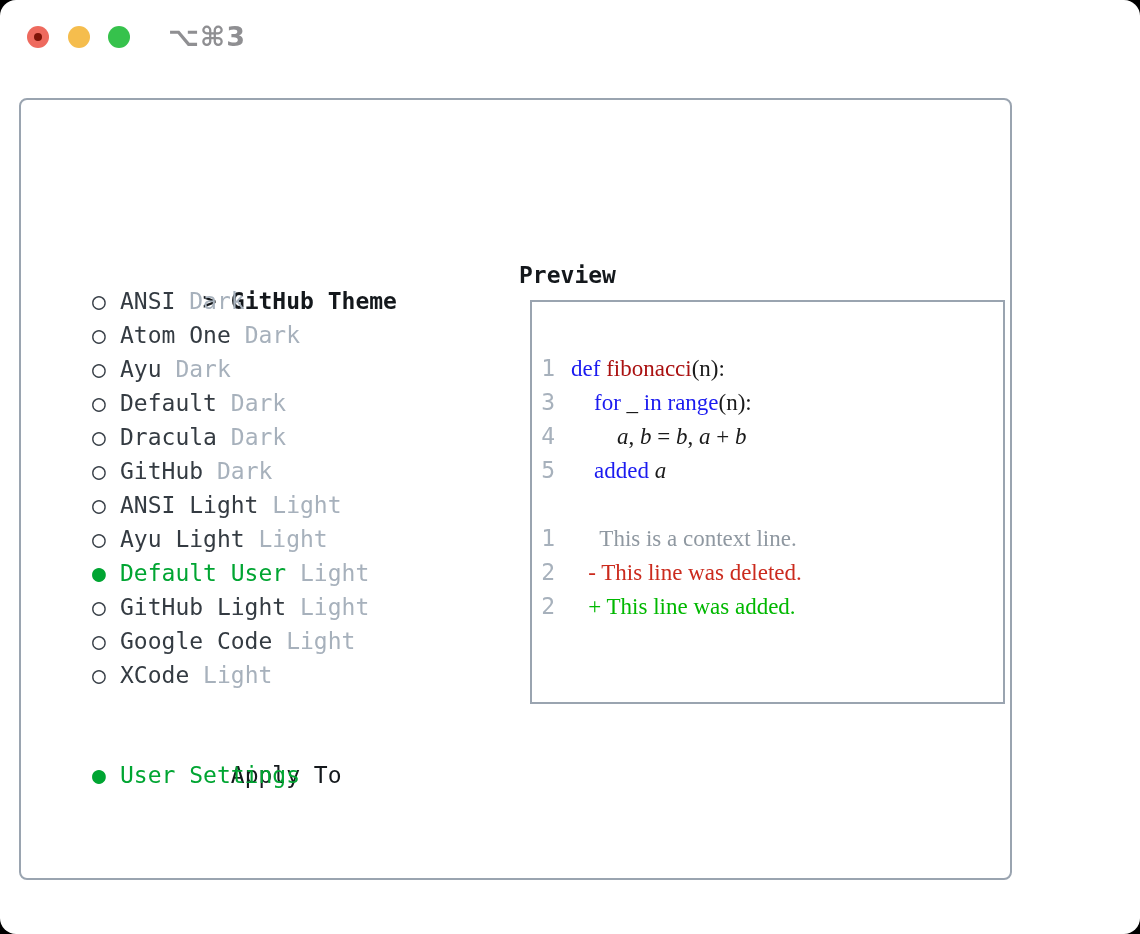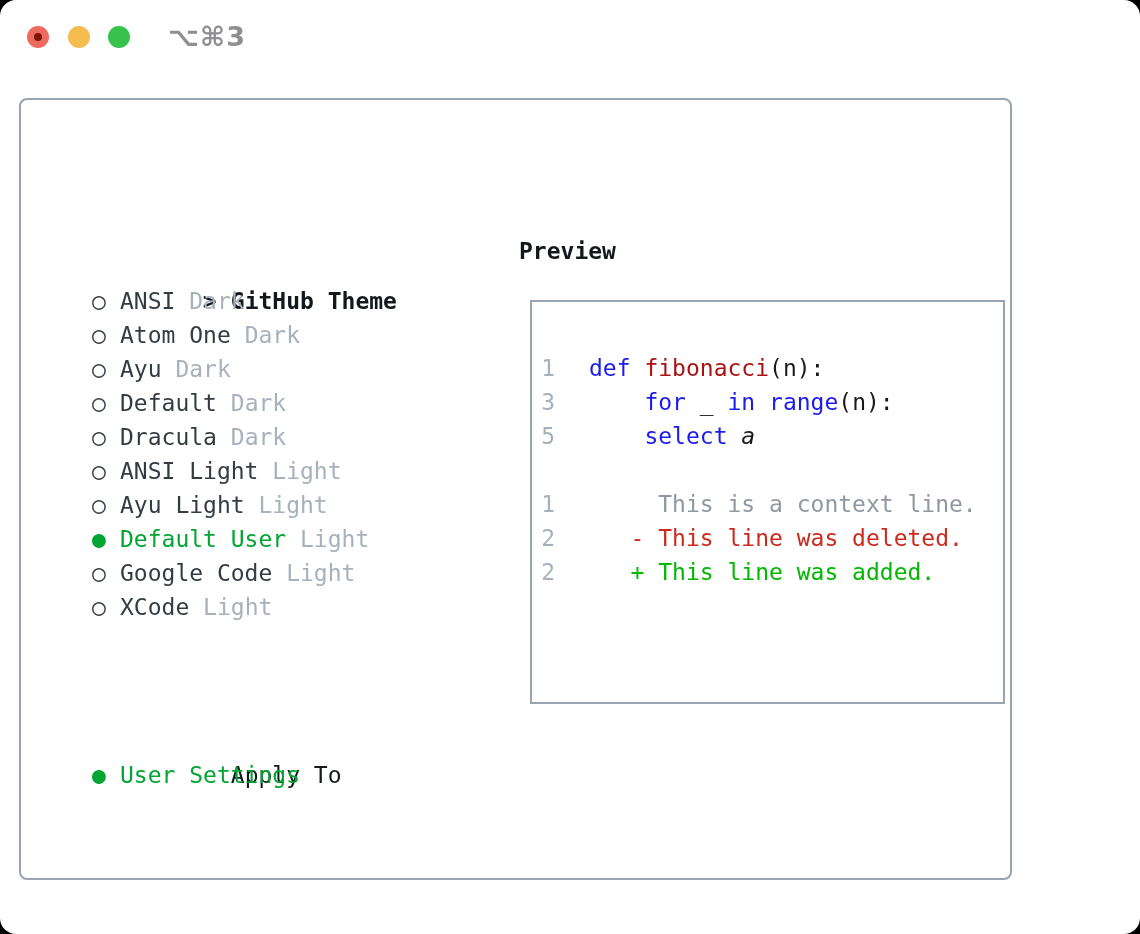--- a/index.html
+++ b/index.html
@@ -53,31 +53,31 @@
   .tvariant{color:var(--muted);}
   .sel .pfx,.sel .tname{color:var(--green);}
   .apply-block{position:absolute;left:38px;top:624px;font-size:23px;line-height:34px;}
   .apply-label{color:var(--near-black);}
   .hint{
     position:absolute;left:38px;top:760px;font-size:23px;line-height:34px;
     color:var(--muted);white-space:pre;
   }
   
   .preview-label{
-    position:absolute;left:498px;top:134px;height:34px;line-height:34px;
+    position:absolute;left:498px;top:158px;height:34px;line-height:34px;
     font-size:23px;font-weight:bold;color:var(--near-black);
   }
   .preview-box{
     position:absolute;left:509px;top:200px;width:471px;height:400px;
     border:2px solid var(--border);background:#fff;overflow:hidden;
   }
   .preview-content{padding:15px 0 0 9px;font-size:23px;line-height:34px;}
   .pline{height:34px;white-space:pre;}
   .ln{display:inline-block;width:14px;text-align:right;color:var(--muted);}
-  .codeseg{margin-left:34px;}
+  .codeseg{margin-left:16px;font-family:Liberation Serif, serif;}
   .c-pl{color:var(--code);}
   .c-kw{color:var(--kw);}
   .c-fn{color:var(--fn);}
   .c-var{color:var(--code);font-style:italic;}
   .c-ctx{color:var(--ctx);}
   .c-del{color:var(--del);}
   .c-add{color:var(--add);}
 </style>
 </head>
 <body>
@@ -96,23 +96,25 @@
     <div class="col-left">
       <div class="row hdr">
         <span class="pfx">&gt;</span><span class="lbl">GitHub Theme</span>
       </div>
 
     <div class="row"><span class="pfx">○</span><span class="tname">ANSI</span><span class="tvariant"> Dark</span></div>
         <div class="row"><span class="pfx">○</span><span class="tname">Atom One</span><span class="tvariant"> Dark</span></div>
         <div class="row"><span class="pfx">○</span><span class="tname">Ayu</span><span class="tvariant"> Dark</span></div>
         <div class="row"><span class="pfx">○</span><span class="tname">Default</span><span class="tvariant"> Dark</span></div>
         <div class="row"><span class="pfx">○</span><span class="tname">Dracula</span><span class="tvariant"> Dark</span></div>
+        <div class="row"><span class="pfx">○</span><span class="tname">GitHub</span><span class="tvariant"> Dark</span></div>
         <div class="row"><span class="pfx">○</span><span class="tname">ANSI Light</span><span class="tvariant"> Light</span></div>
         <div class="row"><span class="pfx">○</span><span class="tname">Ayu Light</span><span class="tvariant"> Light</span></div>
         <div class="row sel"><span class="pfx">●</span><span class="tname">Default User</span><span class="tvariant"> Light</span></div>
+        <div class="row"><span class="pfx">○</span><span class="tname">GitHub Light</span><span class="tvariant"> Light</span></div>
         <div class="row"><span class="pfx">○</span><span class="tname">Google Code</span><span class="tvariant"> Light</span></div>
         <div class="row"><span class="pfx">○</span><span class="tname">XCode</span><span class="tvariant"> Light</span></div>
       </div>
 
     <div class="apply-block">
       <div class="row">
         <span class="pfx"></span><span class="apply-label">Apply To</span>
       </div>
 
     <div class="row sel"><span class="pfx">●</span><span class="tname">User Settings</span></div>
@@ -124,21 +126,22 @@
     </div>
 
     <div class="preview-label">Preview</div>
 
     <div class="preview-box">
       <div class="preview-content">
 
       <div class="pline"><span class="ln"></span><span class="codeseg"></span></div>
           <div class="pline"><span class="ln">1</span><span class="codeseg"><span class="c-kw">def</span><span class="c-pl"> </span><span class="c-fn">fibonacci</span><span class="c-pl">(n):</span></span></div>
           <div class="pline"><span class="ln">3</span><span class="codeseg"><span class="c-pl">    </span><span class="c-kw">for</span><span class="c-pl"> _ </span><span class="c-kw">in</span><span class="c-pl"> </span><span class="c-kw">range</span><span class="c-pl">(n):</span></span></div>
-          <div class="pline"><span class="ln">5</span><span class="codeseg"><span class="c-pl">    </span><span class="c-kw">select</span><span class="c-pl"> </span><span class="c-var">a</span></span></div>
+          <div class="pline"><span class="ln">4</span><span class="codeseg"><span class="c-pl">        </span><span class="c-var">a</span><span class="c-pl">, </span><span class="c-var">b</span><span class="c-pl"> = </span><span class="c-var">b</span><span class="c-pl">, </span><span class="c-var">a</span><span class="c-pl"> + </span><span class="c-var">b</span></span></div>
+          <div class="pline"><span class="ln">5</span><span class="codeseg"><span class="c-pl">    </span><span class="c-kw">added</span><span class="c-pl"> </span><span class="c-var">a</span></span></div>
           <div class="pline"><span class="ln"></span><span class="codeseg"></span></div>
           <div class="pline"><span class="ln">1</span><span class="codeseg"><span class="c-ctx">     This is a context line.</span></span></div>
           <div class="pline"><span class="ln">2</span><span class="codeseg"><span class="c-del">   - This line was deleted.</span></span></div>
           <div class="pline"><span class="ln">2</span><span class="codeseg"><span class="c-add">   + This line was added.</span></span></div>
         </div>
     </div>
 
   </div>
 </div>
 

